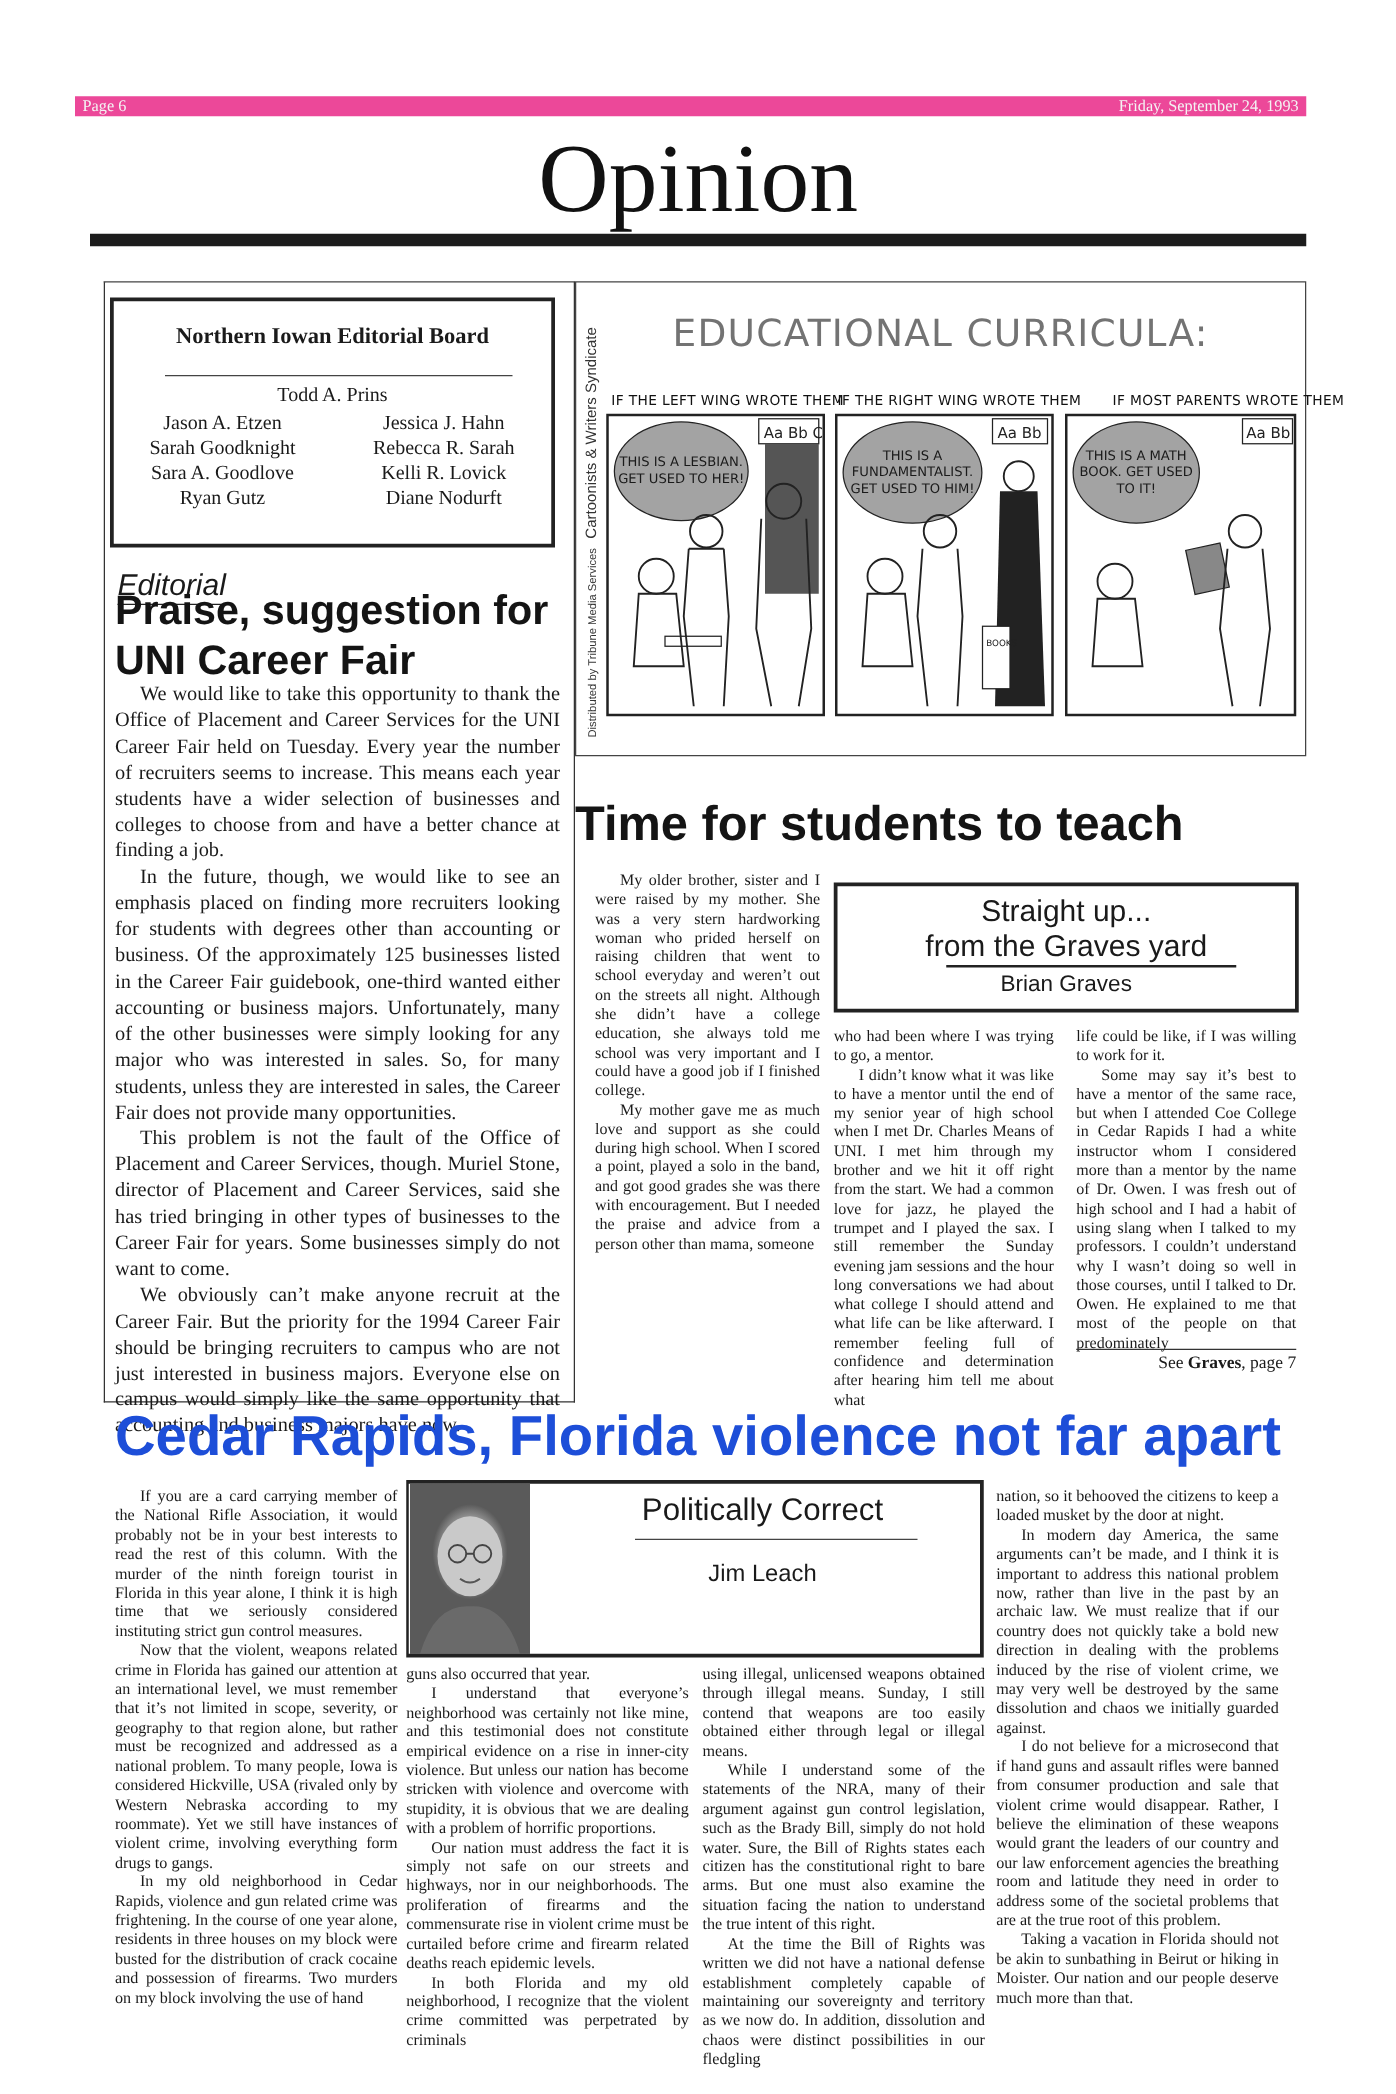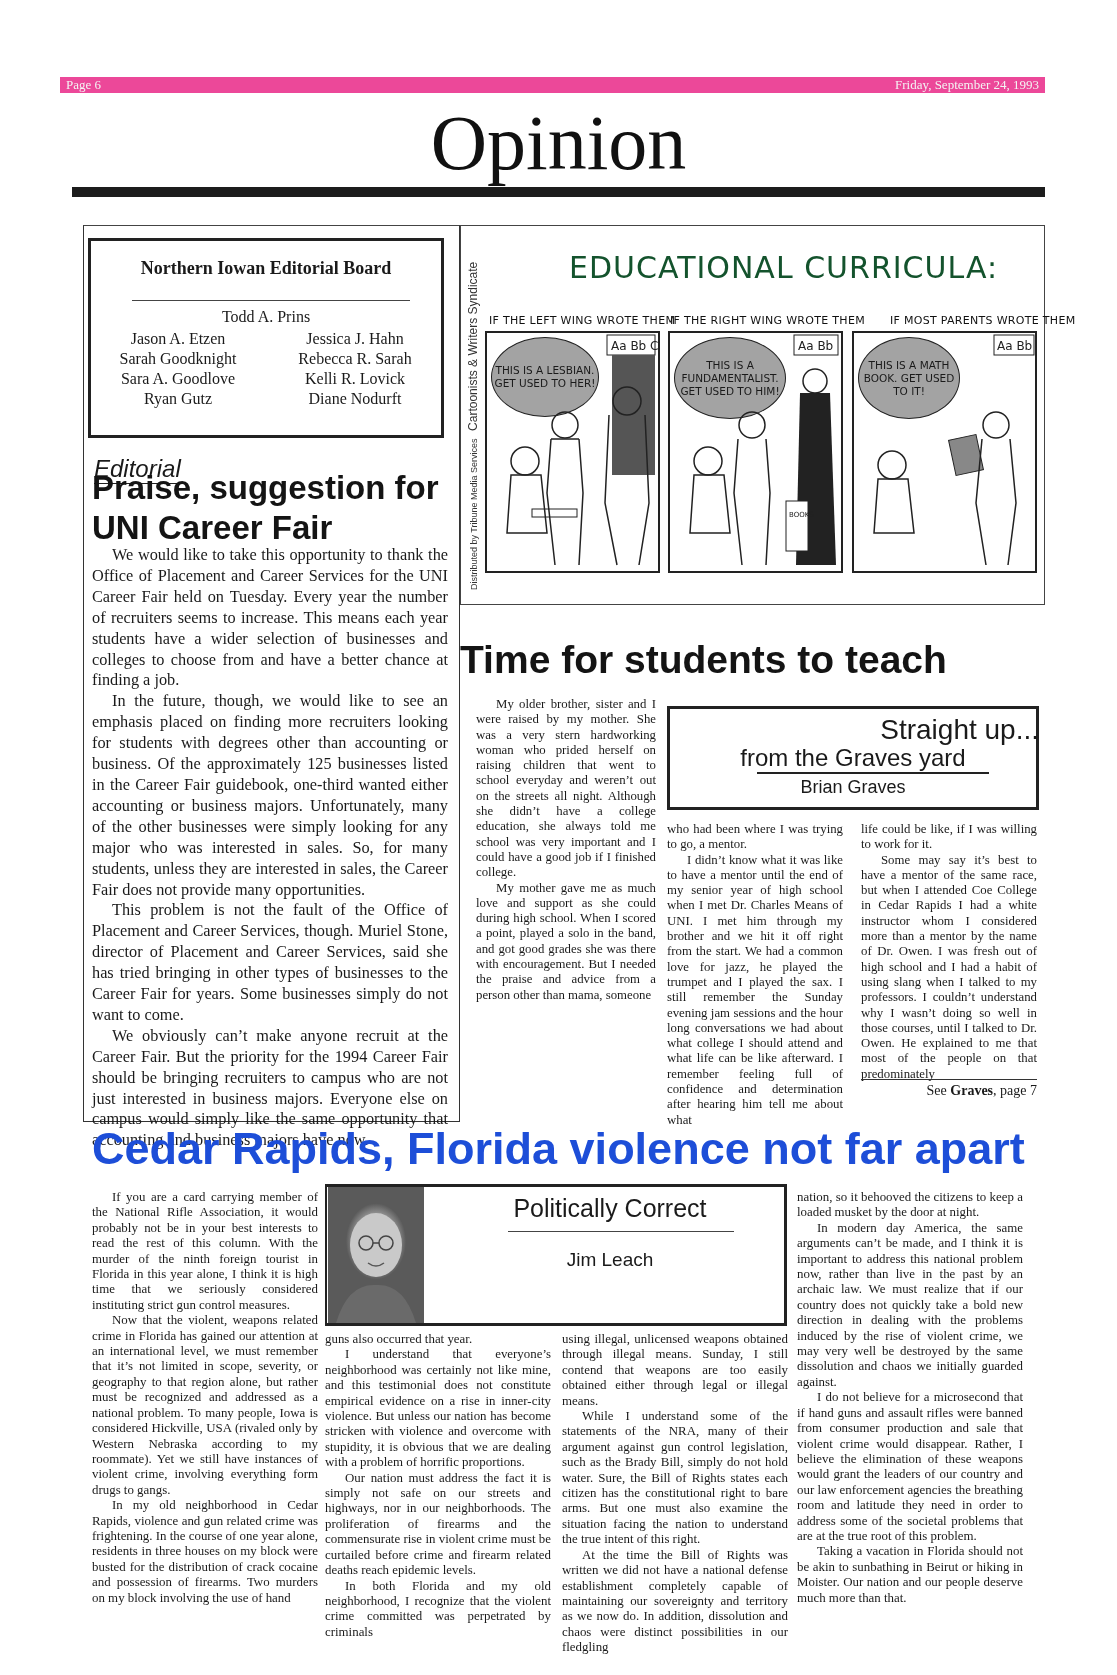--- a/index.html
+++ b/index.html
@@ -20,37 +20,37 @@
   .board-left { left: 108px; top: 329px; width: 140px; }
   .board-right { left: 285px; top: 329px; width: 140px; }
 
   .kicker { left: 94px; top: 455px; font-family: "Liberation Sans", sans-serif; font-style: italic; font-size: 24px; border-bottom: 1.5px solid #222; line-height: 28px; }
   .editorial-headline { left: 92px; top: 468px; width: 360px; font-family: "Liberation Sans", sans-serif; font-weight: bold; font-size: 33px; line-height: 40px; color: #141414; }
   .body-text { text-align: justify; }
   .body-text p { margin: 0; text-indent: 20px; }
   .editorial-body { left: 92px; top: 545px; width: 356px; font-size: 16.3px; line-height: 20.9px; }
 
   .cartoon-frame { left: 460px; top: 225px; width: 585px; height: 380px; border: 1px solid #444; box-sizing: border-box; background: #fff; }
-  .cartoon-title { left: 460px; top: 250px; width: 585px; text-align: center; font-family: "DejaVu Sans", sans-serif; font-size: 30px; letter-spacing: 1px; color: #14532d; padding-left: 31px; }
+  .cartoon-title { left: 460px; top: 250px; width: 585px; text-align: center; font-family: "DejaVu Sans", sans-serif; font-size: 30px; letter-spacing: 1px; color: #737373; }
   .panel-caption { font-family: "DejaVu Sans", sans-serif; font-size: 11px; letter-spacing: 0.3px; color: #111; }
   .panel { border: 2px solid #222; box-sizing: border-box; top: 331px; height: 242px; background: #fff; }
   .p1 { left: 485px; width: 175px; }
   .p2 { left: 668px; width: 175px; }
   .p3 { left: 852px; width: 185px; }
   .credit-vert { left: 466px; top: 590px; transform-origin: left top; transform: rotate(-90deg); font-family: "Liberation Sans", sans-serif; font-size: 9px; white-space: nowrap; color: #333; }
   .credit-vert b { font-size: 12px; font-weight: normal; }
   .bubble { position: absolute; border: 1.6px solid #222; border-radius: 50%; background: #a3a3a3; font-family: "DejaVu Sans", sans-serif; font-size: 10.5px; line-height: 13px; text-align: center; display: flex; align-items: center; justify-content: center; }
 
   .teach-headline { left: 460px; top: 637px; width: 585px; font-family: "Liberation Sans", sans-serif; font-weight: bold; font-size: 39px; line-height: 46px; color: #141414; }
   .teach-col { font-size: 12.8px; line-height: 15.3px; }
   .teach-c1 { left: 476px; top: 697px; width: 180px; }
   .teach-c2 { left: 667px; top: 822px; width: 176px; }
   .teach-c3 { left: 861px; top: 822px; width: 176px; }
   .graves-box { left: 667px; top: 706px; width: 372px; height: 104px; border: 3px solid #222; box-sizing: border-box; }
-  .graves-t1 { left: 667px; top: 716px; width: 372px; text-align: right; font-family: "Liberation Sans", sans-serif; font-size: 28px; line-height: 28px; }
+  .graves-t1 { left: 667px; top: 716px; width: 372px; text-align: center; font-family: "Liberation Sans", sans-serif; font-size: 24px; line-height: 28px; }
   .graves-t2 { left: 667px; top: 744px; width: 372px; text-align: center; font-family: "Liberation Sans", sans-serif; font-size: 24px; line-height: 28px; }
   .graves-rule { left: 757px; top: 772px; width: 232px; height: 1.5px; background: #222; }
   .graves-by { left: 667px; top: 776px; width: 372px; text-align: center; font-family: "Liberation Sans", sans-serif; font-size: 18px; line-height: 22px; }
   .see-rule { left: 861px; top: 1079px; width: 176px; height: 1px; background: #333; }
   .see-graves { left: 861px; top: 1083px; width: 176px; text-align: right; font-size: 14px; }
   .see-graves b { font-weight: bold; }
 
   .cedar-headline { left: 92px; top: 1122px; width: 960px; font-family: "Liberation Sans", sans-serif; font-weight: bold; font-size: 45px; line-height: 54px; color: #1d4ed8; white-space: nowrap; }
   .cedar-col { font-size: 12.9px; line-height: 15.4px; }
   .cedar-c1 { left: 92px; top: 1190px; width: 226px; }

